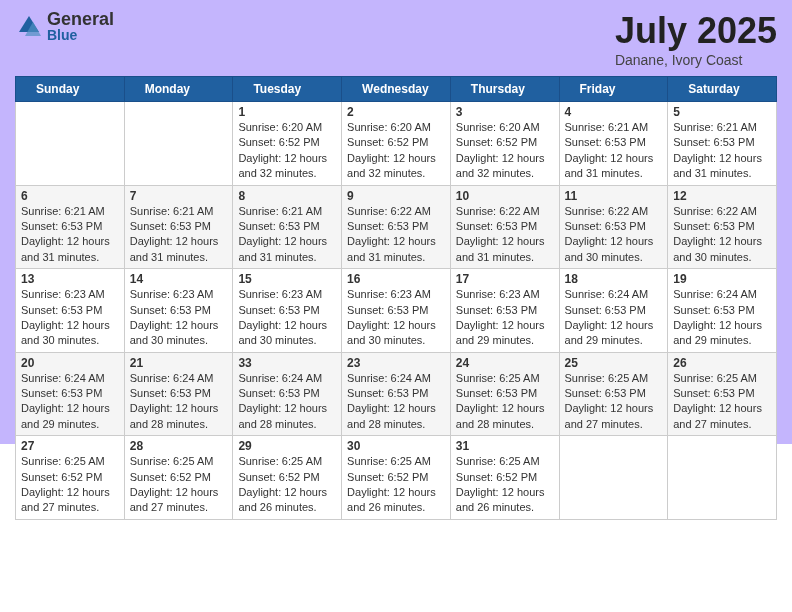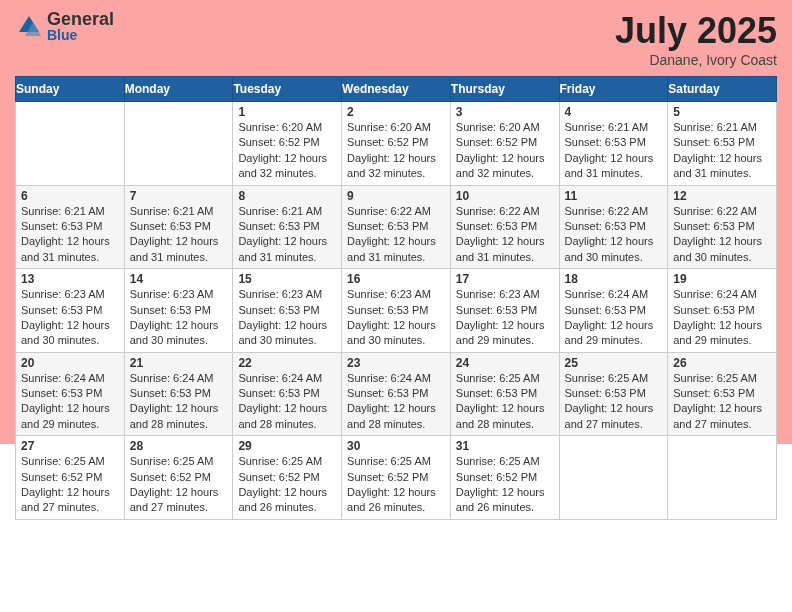--- a/index.html
+++ b/index.html
@@ -6,21 +6,21 @@
     body {
       width: 792px;
       height: 612px;
       background: #fff;
       font-family: Arial, sans-serif;
       overflow: hidden;
     }
     .page {
       width: 792px;
       height: 444px;
-      background: #fca5a5;
+      background: #c4b5fd;
       padding: 10px 15px 10px 15px;
     }
     .header {
       display: flex;
       justify-content: space-between;
       align-items: flex-start;
       margin-bottom: 8px;
     }
     .logo {
       display: flex;
@@ -40,42 +40,42 @@
     .logo-blue {
       font-size: 14px;
       font-weight: bold;
       color: #2060a0;
     }
     .logo-icon {
       width: 28px;
       height: 28px;
     }
     .title-block {
-      text-align: right;
+      text-align: left;
     }
     .main-title {
       font-size: 36px;
       font-weight: bold;
       color: #222;
     }
     .subtitle {
       font-size: 14px;
       color: #444;
     }
     .calendar {
       width: 100%;
       border-collapse: collapse;
       border: 1px solid #ccc;
     }
     .calendar th {
       background: #2060a0;
       color: #fff;
       font-size: 12px;
       font-weight: bold;
-      padding: 5px 0;
+      padding: 5px 20px;
       text-align: left;
       border: 1px solid #1a4f8a;
     }
     .calendar td {
       width: calc(100% / 7);
       vertical-align: top;
       border: 1px solid #ccc;
       padding: 3px 5px;
       font-size: 9.5px;
       color: #333;
@@ -263,21 +263,21 @@
 Sunset: 6:53 PM
 Daylight: 12 hours and 29 minutes.</div>
           </td>
           <td>
             <span class="day-number">21</span>
             <div class="day-info" style="white-space: pre-line;">Sunrise: 6:24 AM
 Sunset: 6:53 PM
 Daylight: 12 hours and 28 minutes.</div>
           </td>
           <td>
-            <span class="day-number">22</span>
+            <span class="day-number">33</span>
             <div class="day-info" style="white-space: pre-line;">Sunrise: 6:24 AM
 Sunset: 6:53 PM
 Daylight: 12 hours and 28 minutes.</div>
           </td>
           <td>
             <span class="day-number">23</span>
             <div class="day-info" style="white-space: pre-line;">Sunrise: 6:24 AM
 Sunset: 6:53 PM
 Daylight: 12 hours and 28 minutes.</div>
           </td>

